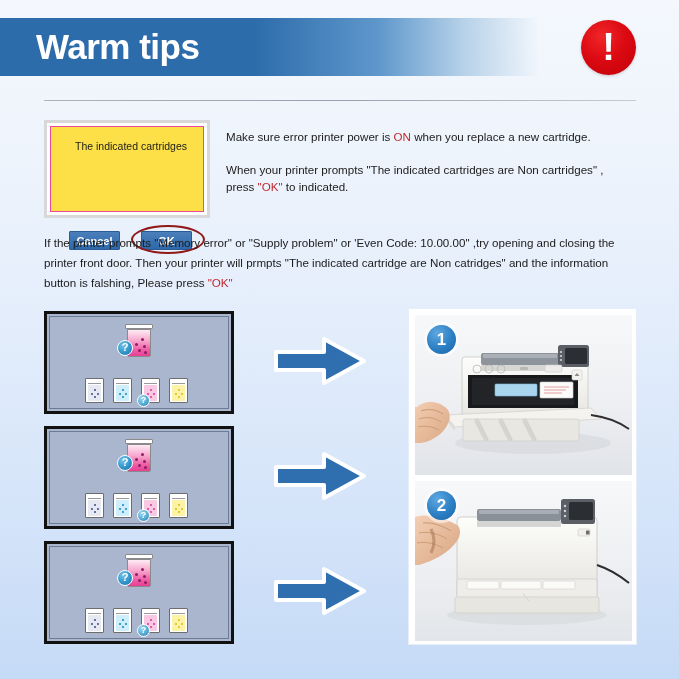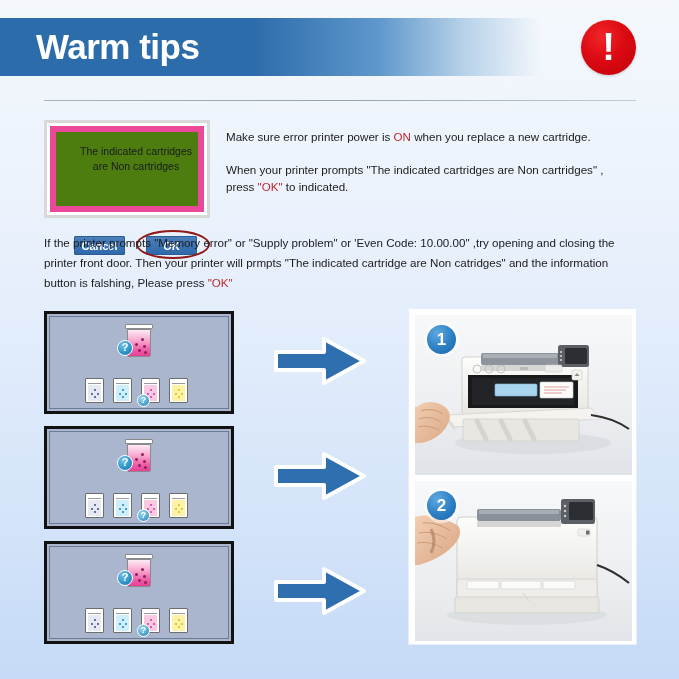--- a/index.html
+++ b/index.html
@@ -40,21 +40,21 @@
   .divider{
     position:absolute;left:44px;top:100px;width:592px;height:1px;
     background:linear-gradient(90deg,#aab4bf 0%,#97a2ae 50%,#c4ccd6 100%);
   }
 
   
   .dialog{
     position:absolute;left:44px;top:120px;width:166px;height:98px;
     background:#ffffff;border:3px solid #d8d8d8;box-sizing:border-box;
   }
-  .dialog-inner{position:absolute;inset:3px;border:6px solid #ec4899;box-sizing:border-box;background:#4d7c0f;}
+  .dialog-inner{position:absolute;inset:3px;border:1px solid #ec4899;box-sizing:border-box;background:#fde047;}
   .dialog-msg{
     position:absolute;left:6px;top:12px;width:148px;
     text-align:center;font-size:10.5px;line-height:15px;color:#1b1b1b;
   }
   .dialog-btns{position:absolute;left:0;top:52px;width:160px;height:30px;margin-top:48px;}
   .btn{
     position:absolute;top:4px;height:19px;line-height:19px;
     background:linear-gradient(180deg,#4a7fba 0%,#2f69a9 100%);
     color:#ffffff;font-size:11px;font-weight:bold;text-align:center;
     border:1px solid #2a5c96;box-sizing:border-box;border-radius:1px;
@@ -166,21 +166,20 @@
   </div>
   <div class="alert-badge">
     <div class="bang">!</div>
   </div>
   <div class="divider"></div>
 
   <div class="dialog">
     <div class="dialog-inner">
       <div class="dialog-msg">
         <div>The indicated cartridges</div>
-        <div>are Non cartridges</div>
       </div>
       <div class="dialog-btns">
         <div class="btn btn-cancel">Cancel</div>
         <div class="btn btn-ok">OK</div>
         <div class="ok-ellipse"></div>
       </div>
     </div>
   </div>
 
   <div class="para p1">

